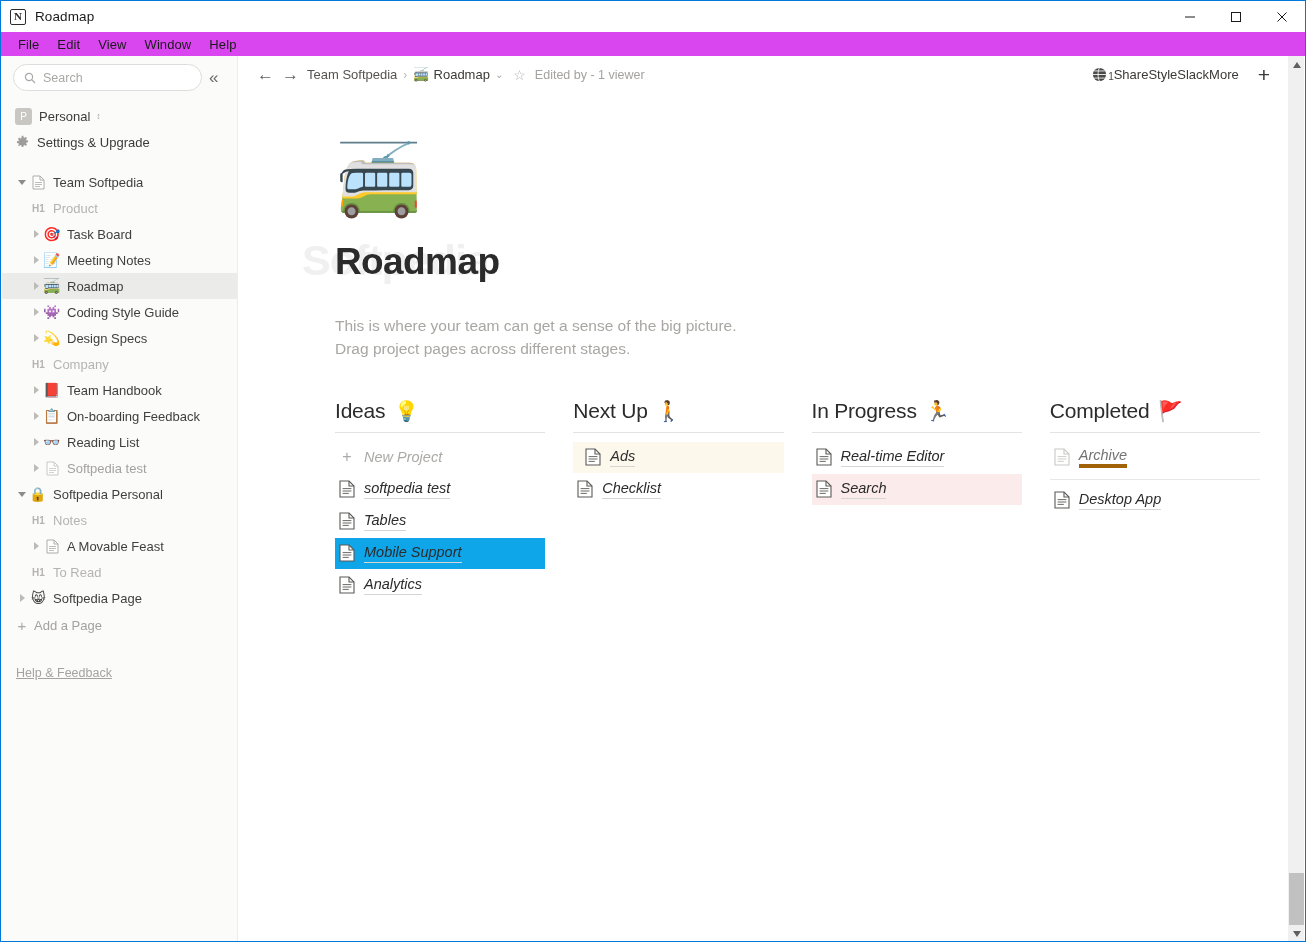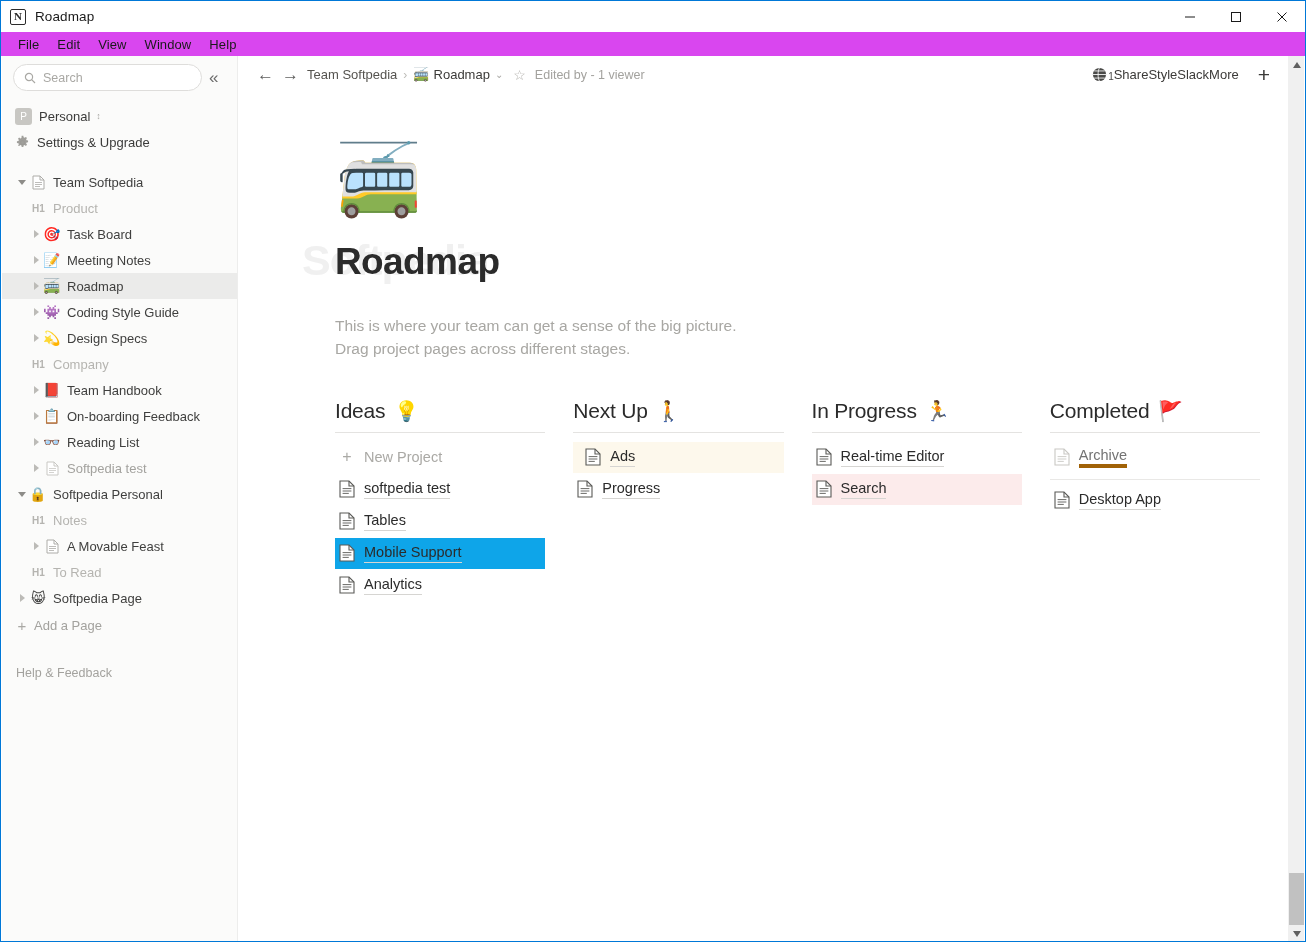--- a/index.html
+++ b/index.html
@@ -136,21 +136,21 @@
 
   .addpage {
     height: 26px; display: flex; align-items: center;
     padding-left: 13px; font-size: 13px; color: #a3a29e;
     margin-top: 1px;
   }
   .addpage .plus { font-size: 15px; width: 14px; text-align: center; color: #a9a8a4; }
   .addpage .tx { margin-left: 5px; }
   .helpfb {
     position: absolute; bottom: 262px; left: 14px;
-    font-size: 12.5px; color: #a3a29e;
+    font-size: 12.5px; color: #a3a29e; text-decoration: underline;
   }
 
   
   .main {
     position: absolute; top: 55px; left: 237px;
     width: 1050px; height: 886px;
     background: #ffffff;
   }
   .topbar {
     height: 37px; display: flex; align-items: center;
@@ -214,21 +214,21 @@
   .col-rule { border-bottom: 1px solid #e4e3e1; }
 
   .card {
     display: flex; align-items: center;
     height: 31px; padding-left: 4px; margin-top: 1px;
   }
   .card .doc { width: 16px; height: 18px; flex: none; }
   .card .ctext {
     margin-left: 9px; font-size: 14.5px; color: #2b2b2b;
     border-bottom: 1px solid #d6d5d2;
-    line-height: 1.25; padding-bottom: 0px;
+    line-height: 1.25; padding-bottom: 0px; font-style: italic;
   }
   .card.new { color: #aaa9a5; }
   .card.new .plus { width: 16px; text-align: center; font-size: 16px; color: #aaa9a5; flex: none; }
   .card.new .ctext { color: #aaa9a5; border-bottom: none; margin-left: 9px; }
   .card.dimmed .ctext { color: #737373; border-bottom: 4px solid #a16207; }
   .hl-cream { background: #fdf8ec; padding-left: 12px; }
   .hl-teal  { background: #0ea5e9; }
   .hl-pink  { background: #fcebeb; }
   .card-div { border-bottom: 1px solid #e9e8e6; margin-top: 6px; margin-bottom: 5px; }
   .col-body { padding-top: 8px; }
@@ -605,21 +605,21 @@
               <div class="card">
                 <span style="display: flex; flex: 0 0 auto;">
                   <svg class="doc" viewBox="0 0 16 18">
                     <path d="M1 1h9l5 5v11H1z" fill="#fff" stroke="#5a5a57" stroke-width="1.1"></path>
                     <path d="M10 1v5h5" fill="none" stroke="#5a5a57" stroke-width="1.1"></path>
                     <line x1="3.6" y1="8.6" x2="12.4" y2="8.6" stroke="#5a5a57" stroke-width="0.9"></line>
                     <line x1="3.6" y1="11" x2="12.4" y2="11" stroke="#5a5a57" stroke-width="0.9"></line>
                     <line x1="3.6" y1="13.4" x2="9.8" y2="13.4" stroke="#5a5a57" stroke-width="0.9"></line>
                   </svg>
                 </span>
-                <span class="ctext">Progress</span>
+                <span class="ctext">Checklist</span>
               </div>
             </div>
           </div>
           <div class="col">
             <div class="col-head">
               <span class="ctitle">In Progress</span>
               <span class="cemoji">🏃</span>
             </div>
             <div class="col-rule"></div>
             <div class="col-body">

